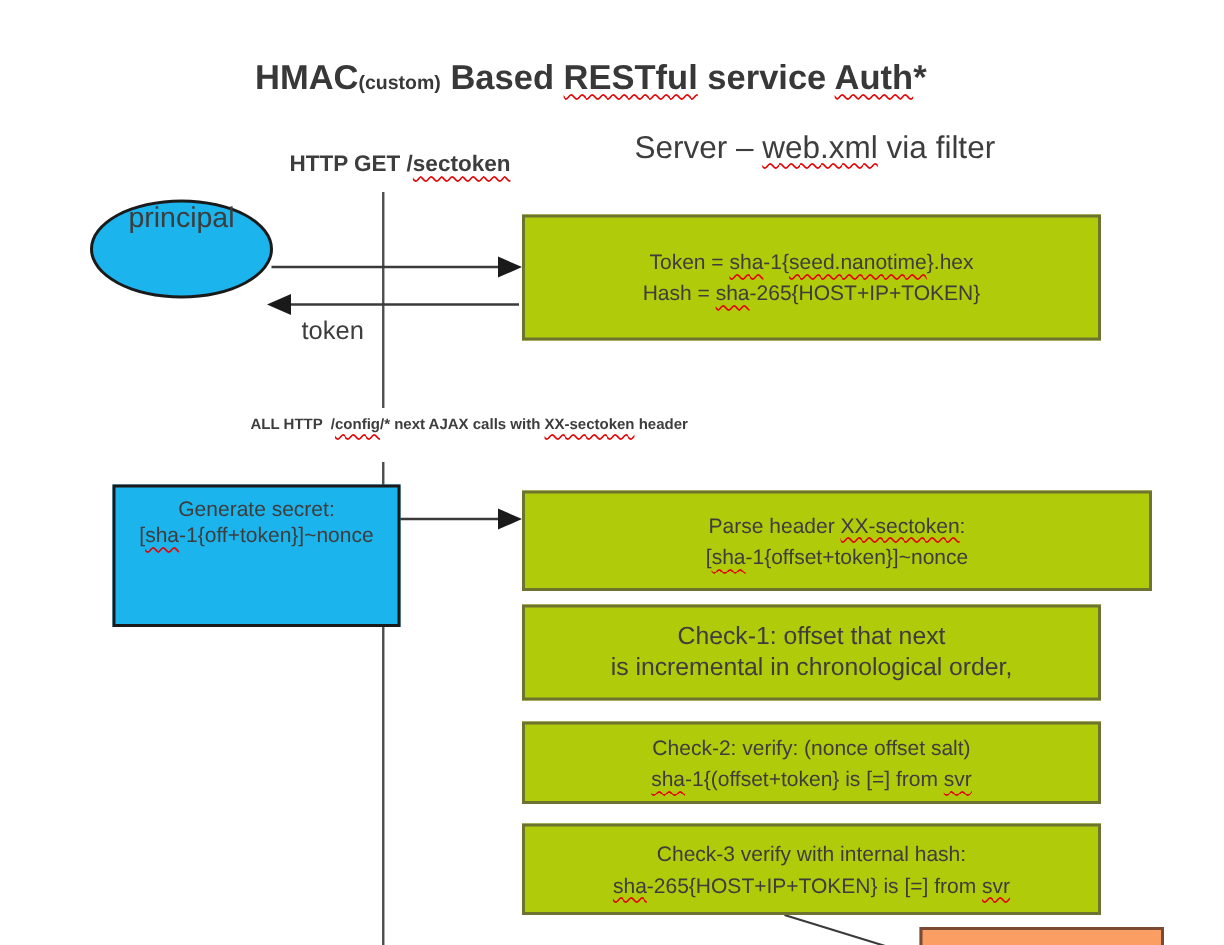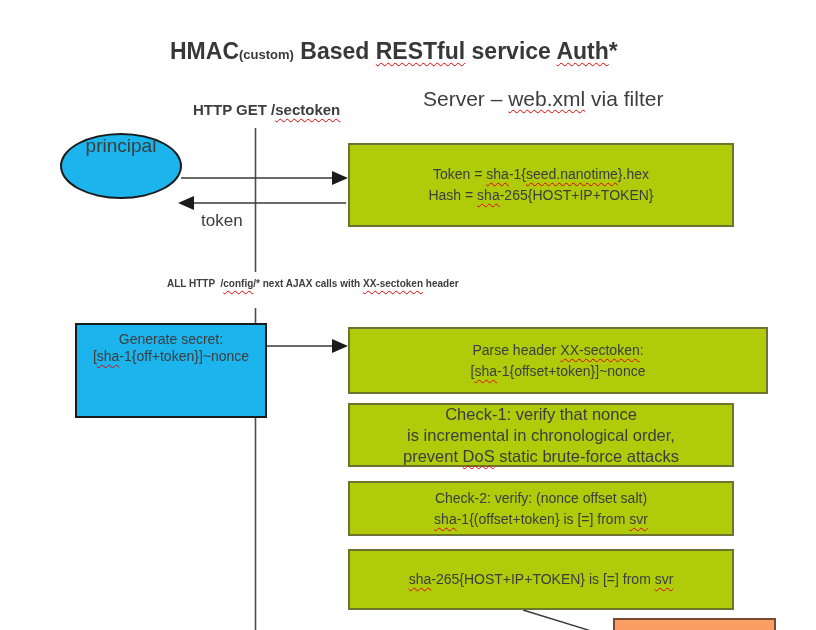--- a/index.html
+++ b/index.html
@@ -91,29 +91,29 @@
       <div class="ln"><span>[</span><span class="sq">sha</span><span>-1{</span><span class="b">off</span><span>+</span><span class="b">token</span><span>}]~nonce</span></div>
       <div class="ln"><span> </span></div>
     </div>
 
   <div class="abs gbox box2">
       <div class="ln"><span>Parse header </span><span class="b sq">XX-sectoken</span><span>:</span></div>
       <div class="ln"><span>[</span><span class="sq">sha</span><span>-1{</span><span class="b">offset</span><span>+</span><span class="b">token</span><span>}]~nonce</span></div>
     </div>
 
   <div class="abs gbox box3">
-      <div class="ln"><span>Check-1: verify that </span><span class="b">nonce</span></div>
+      <div class="ln"><span>Check-1: offset that </span><span class="b">next</span></div>
       <div class="ln"><span>is incremental in chronological order,</span></div>
-      <div class="ln"><span>prevent </span><span class="sq">DoS</span><span> static brute-force attacks</span></div>
     </div>
 
   <div class="abs gbox box4">
       <div class="ln"><span>Check-2: verify: (nonce offset salt)</span></div>
       <div class="ln"><span class="sq">sha</span><span>-1{(offset+token} is </span><span class="b">[=]</span><span> from </span><span class="sq">svr</span></div>
     </div>
 
   <div class="abs gbox box5">
+      <div class="ln"><span>Check-3 verify with internal hash:</span></div>
       <div class="ln"><span class="sq">sha</span><span>-265{HOST+IP+TOKEN} is </span><span class="b">[=]</span><span> from </span><span class="sq">svr</span></div>
     </div>
 
   <div class="abs orangebox"></div>
 
 </div>
 
 </body></html>

